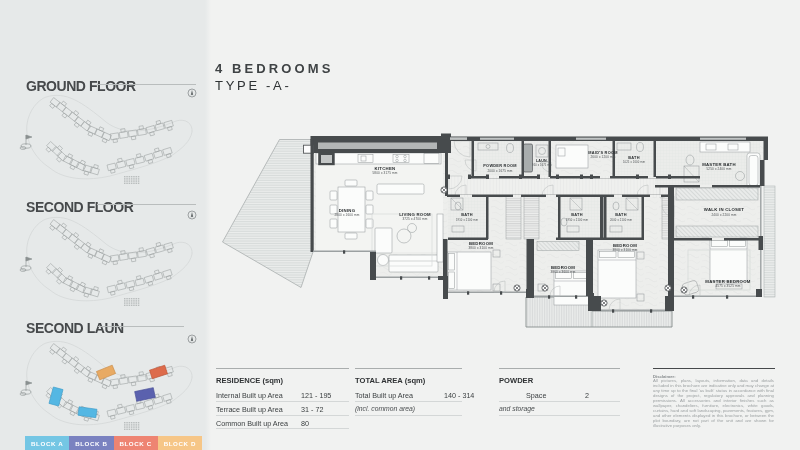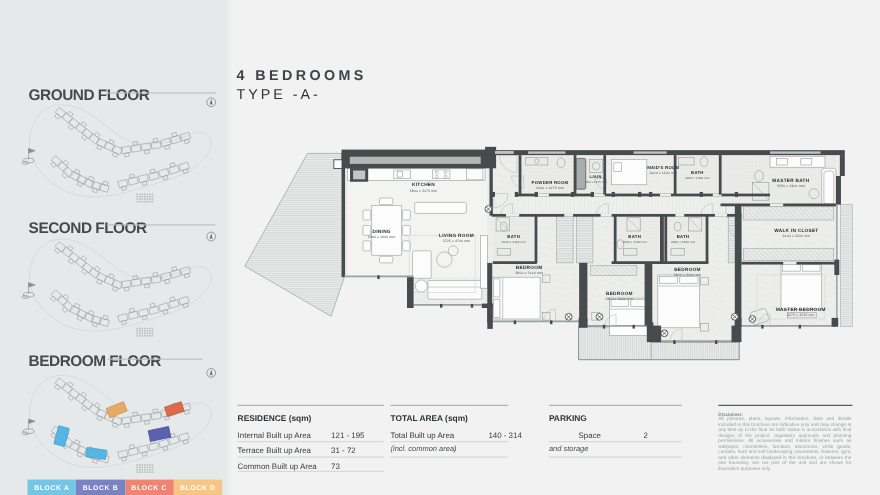--- a/index.html
+++ b/index.html
@@ -618,21 +618,21 @@
     <text x="625" y="251.1" font-size="3.1" fill="#4d5153" text-anchor="middle" letter-spacing="0.15">3800 x 3100 mm</text>
     <text x="724" y="211" font-size="4.3" font-weight="bold" fill="#282c2e" text-anchor="middle" letter-spacing="0.25">WALK IN CLOSET</text>
     <text x="724" y="215.6" font-size="3.1" fill="#4d5153" text-anchor="middle" letter-spacing="0.15">2400 x 2200 mm</text>
     <text x="728" y="282.5" font-size="4.3" font-weight="bold" fill="#282c2e" text-anchor="middle" letter-spacing="0.25">MASTER BEDROOM</text>
     <text x="728" y="287.1" font-size="3.1" fill="#4d5153" text-anchor="middle" letter-spacing="0.15">4575 x 3525 mm</text>
 </svg>
 <div class="flab" style="left:26px;top:78.4px">GROUND FLOOR</div>
 <div class="fline" style="left:97px;top:84.3px;width:99px"></div>
 <div class="flab" style="left:26px;top:198.5px">SECOND FLOOR</div>
 <div class="fline" style="left:97px;top:204.4px;width:99px"></div>
-<div class="flab" style="left:26px;top:320.2px">BEDROOM FLOOR</div>
+<div class="flab" style="left:26px;top:320.2px">SECOND LAUN</div>
 <div class="fline" style="left:98px;top:326px;width:86px"></div>
 <div class="blocks">
 <div style="background:#74c6e4">BLOCK A</div>
 <div style="background:#7a82c0">BLOCK B</div>
 <div style="background:#ee8472">BLOCK C</div>
 <div style="background:#f6c687">BLOCK D</div>
 </div>
 <div class="h1">4 BEDROOMS</div>
 <div class="h2">TYPE -A-</div>
 
@@ -642,30 +642,30 @@
 <div class="rule" style="left:653px;top:367.8px;width:122px;background:#46494b;height:1.6px"></div>
 
 <div class="th" style="left:216px;top:376px">RESIDENCE (sqm)</div>
 <div class="td" style="left:216px;top:390.5px">Internal Built up Area</div>
 <div class="td" style="left:301px;top:390.5px">121 - 195</div>
 <div class="rowline" style="left:216px;top:400.8px;width:133px"></div>
 <div class="td" style="left:216px;top:404.5px">Terrace Built up Area</div>
 <div class="td" style="left:301px;top:404.5px">31 - 72</div>
 <div class="rowline" style="left:216px;top:414.6px;width:133px"></div>
 <div class="td" style="left:216px;top:418.5px">Common Built up Area</div>
-<div class="td" style="left:301px;top:418.5px">73</div>
+<div class="td" style="left:301px;top:418.5px">80</div>
 <div class="rowline" style="left:216px;top:428.4px;width:133px"></div>
 
 <div class="th" style="left:355px;top:376px">TOTAL AREA (sqm)</div>
 <div class="td" style="left:355px;top:390.5px">Total Built up Area</div>
 <div class="td" style="left:444px;top:390.5px">140 - 314</div>
 <div class="rowline" style="left:355px;top:400.8px;width:107px"></div>
 <div class="ti" style="left:355px;top:404.5px">(incl. common area)</div>
 <div class="rowline" style="left:355px;top:414.6px;width:107px"></div>
 
-<div class="th" style="left:499px;top:376px">PARKING</div>
+<div class="th" style="left:499px;top:376px">POWDER</div>
 <div class="td" style="left:526px;top:390.5px">Space</div>
 <div class="td" style="left:585px;top:390.5px">2</div>
 <div class="rowline" style="left:499px;top:400.8px;width:121px"></div>
 <div class="ti" style="left:499px;top:404.5px">and storage</div>
 <div class="rowline" style="left:499px;top:414.6px;width:121px"></div>
 
 <div id="disc"><b>Disclaimer:</b><br>
 All pictures, plans, layouts, information, data and details included in this brochure are indicative only and may change at any time up to the final 'as built' status in accordance with final designs of the project, regulatory approvals and planning permissions. All accessories and interior finishes such as wallpaper, chandeliers, furniture, electronics, white goods, curtains, hard and soft landscaping, pavements, features, gym, and other elements displayed in this brochure, or between the plot boundary, are not part of the unit and are shown for illustrative purposes only.</div>
 </body></html>

